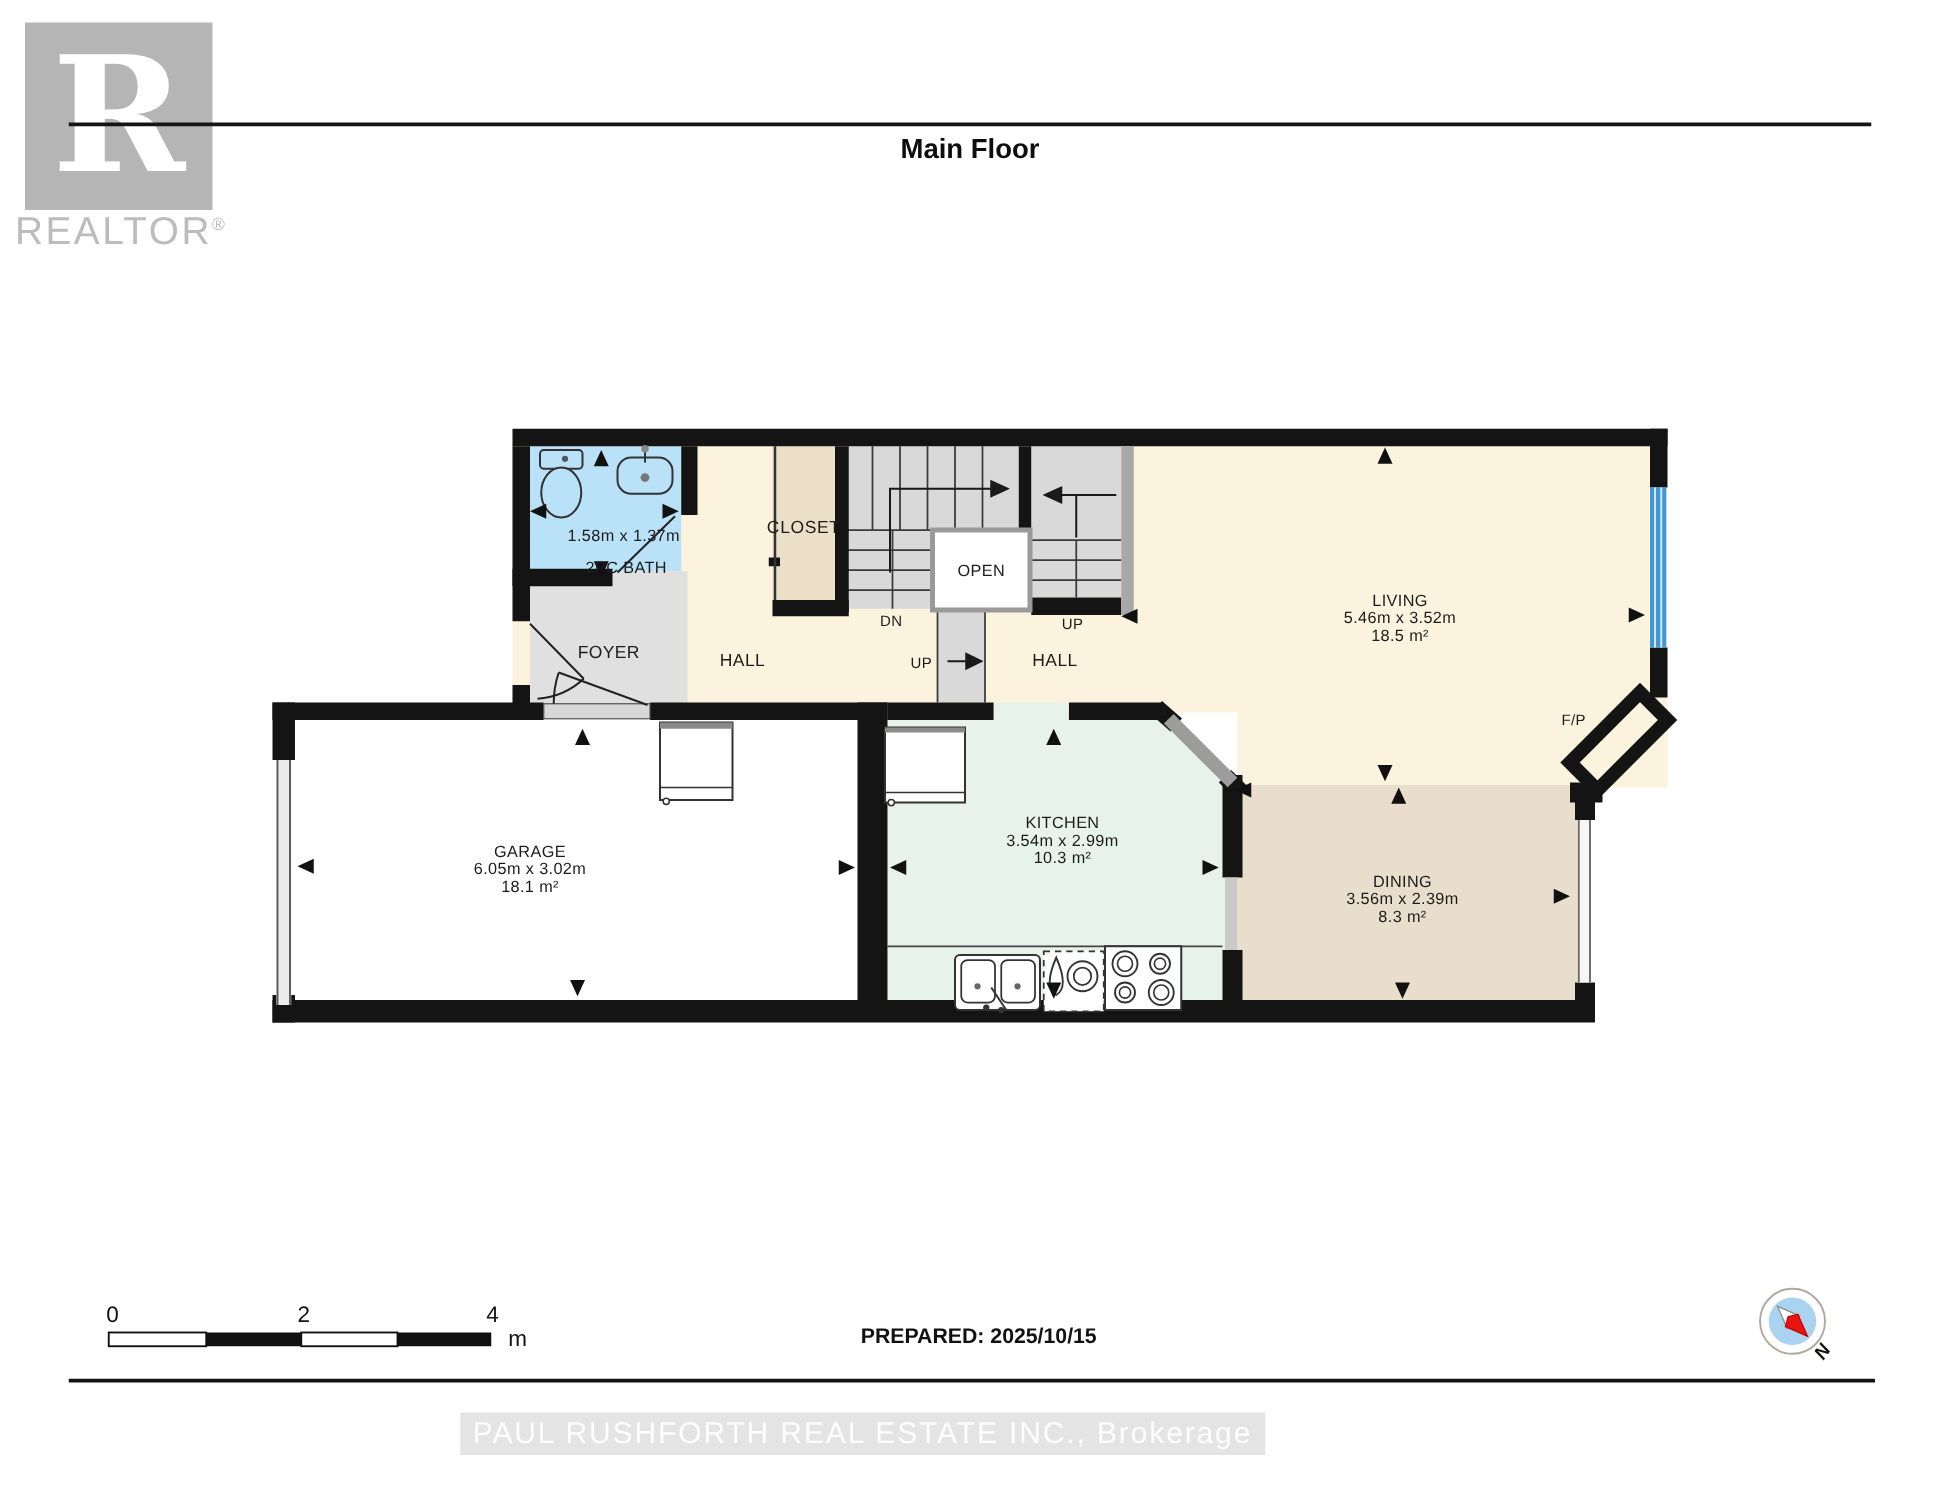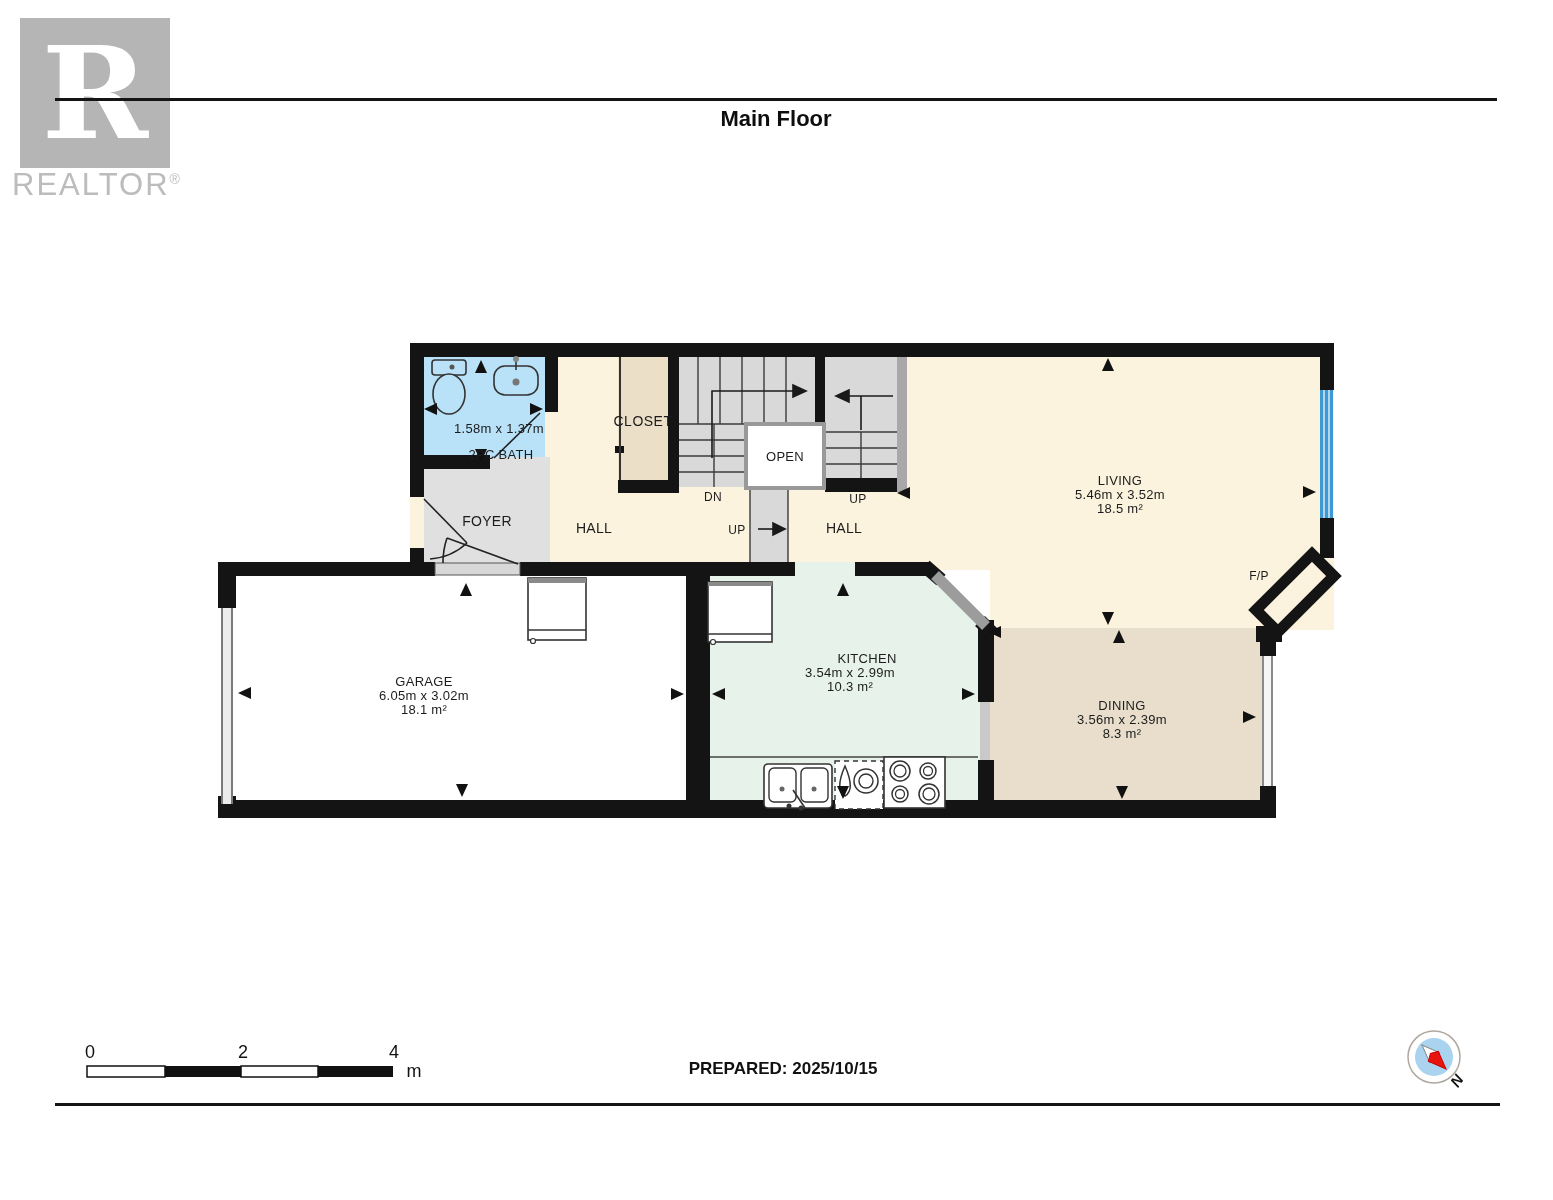--- a/index.html
+++ b/index.html
@@ -261,27 +261,28 @@
   <div class="lbl dir" style="left:713px;top:497px;">DN</div>
   <div class="lbl dir" style="left:858px;top:499px;">UP</div>
   <div class="lbl dir" style="left:737px;top:530px;">UP</div>
   <div class="lbl" style="left:1120px;top:480px;">LIVING</div>
   <div class="lbl" style="left:1120px;top:494px;">5.46m x 3.52m</div>
   <div class="lbl" style="left:1120px;top:508px;">18.5 m²</div>
   <div class="lbl dir" style="left:1259px;top:576px;">F/P</div>
   <div class="lbl" style="left:424px;top:681px;">GARAGE</div>
   <div class="lbl" style="left:424px;top:695px;">6.05m x 3.02m</div>
   <div class="lbl" style="left:424px;top:709px;">18.1 m²</div>
-  <div class="lbl" style="left:850px;top:658px;margin-left:17px;">KITCHEN</div>
+  <div class="lbl" style="left:850px;top:658px;">KITCHEN</div>
   <div class="lbl" style="left:850px;top:672px;">3.54m x 2.99m</div>
   <div class="lbl" style="left:850px;top:686px;">10.3 m²</div>
   <div class="lbl" style="left:1122px;top:705px;">DINING</div>
   <div class="lbl" style="left:1122px;top:719px;">3.56m x 2.39m</div>
   <div class="lbl" style="left:1122px;top:733px;">8.3 m²</div>
 
   <div class="scale-num" style="left:90px;top:1052px;">0</div>
   <div class="scale-num" style="left:243px;top:1052px;">2</div>
   <div class="scale-num" style="left:394px;top:1052px;">4</div>
   <div class="scale-num" style="left:414px;top:1071px;">m</div>
   <div class="prepared">PREPARED: 2025/10/15</div>
   <div class="north">N</div>
   <div class="rule" style="left:55px;top:1103px;width:1445px;height:3px;"></div>
+  <div class="watermark">PAUL RUSHFORTH REAL ESTATE INC., Brokerage</div>
 </div>
 
 </body></html>

